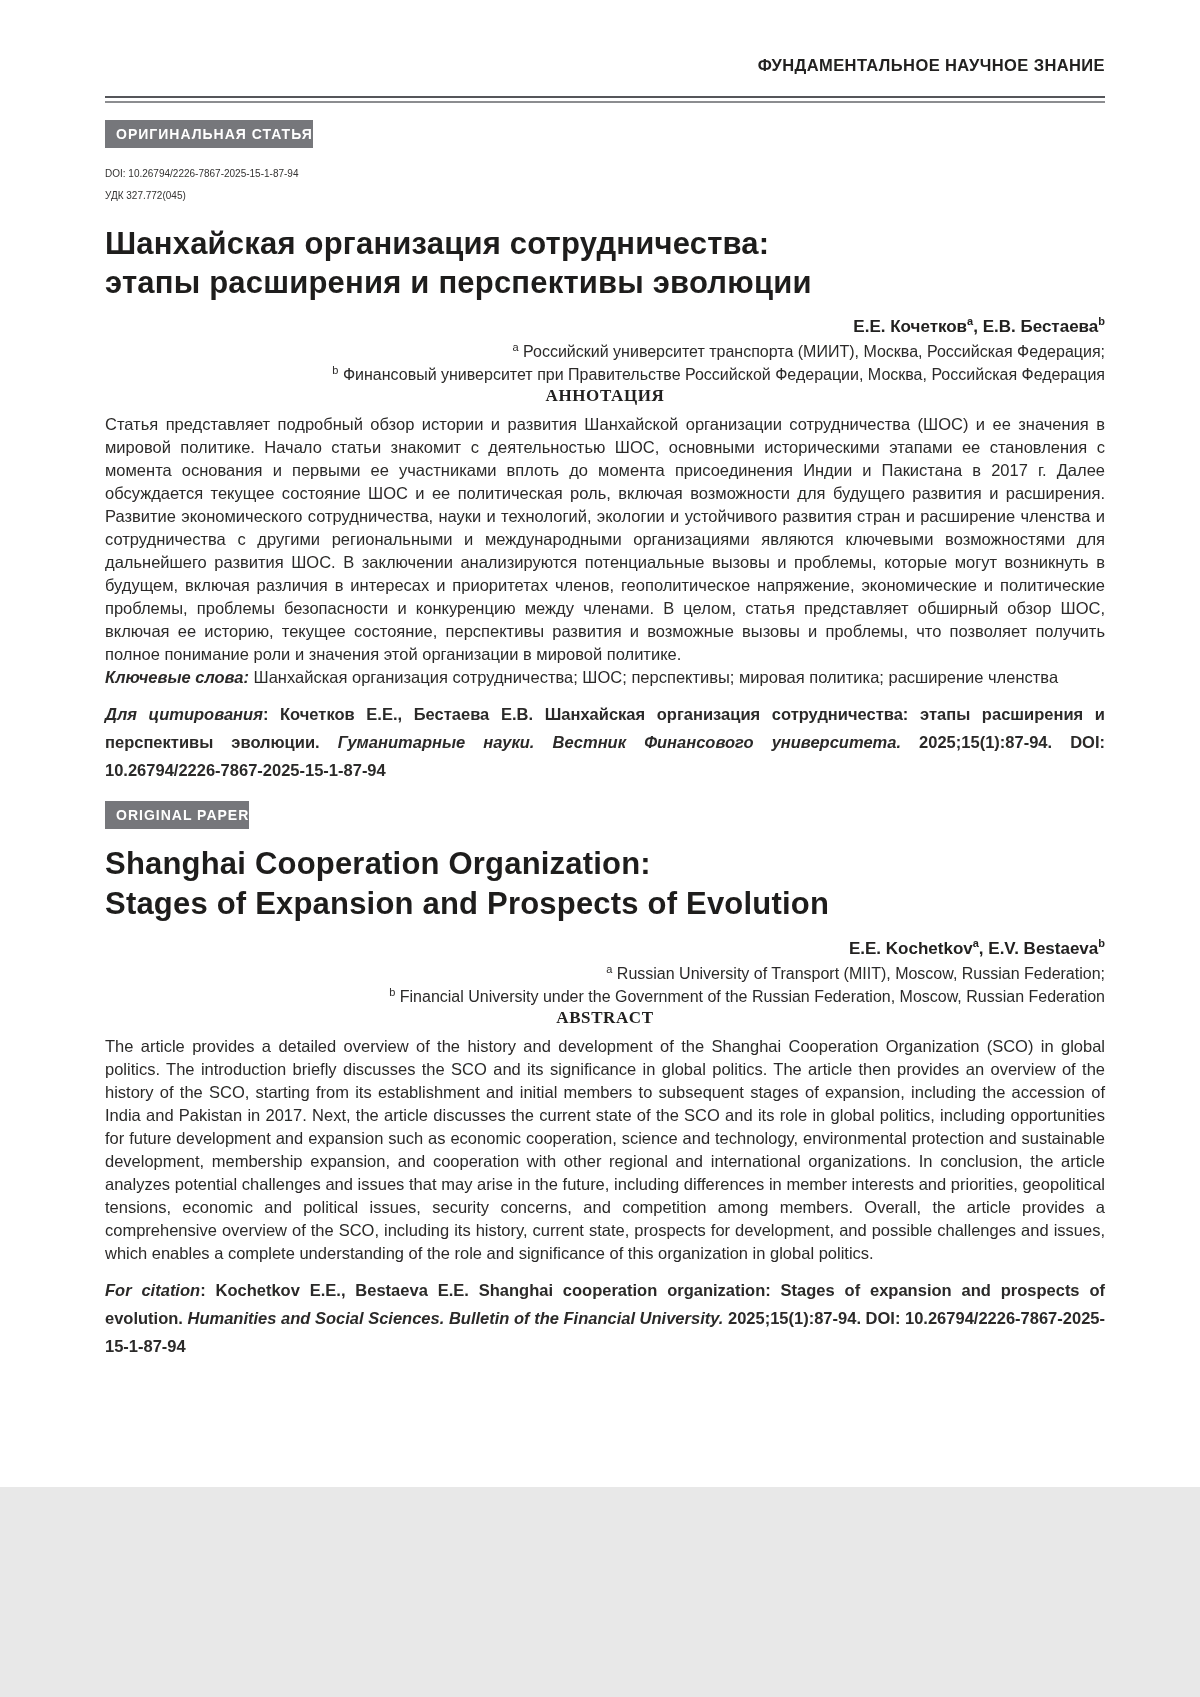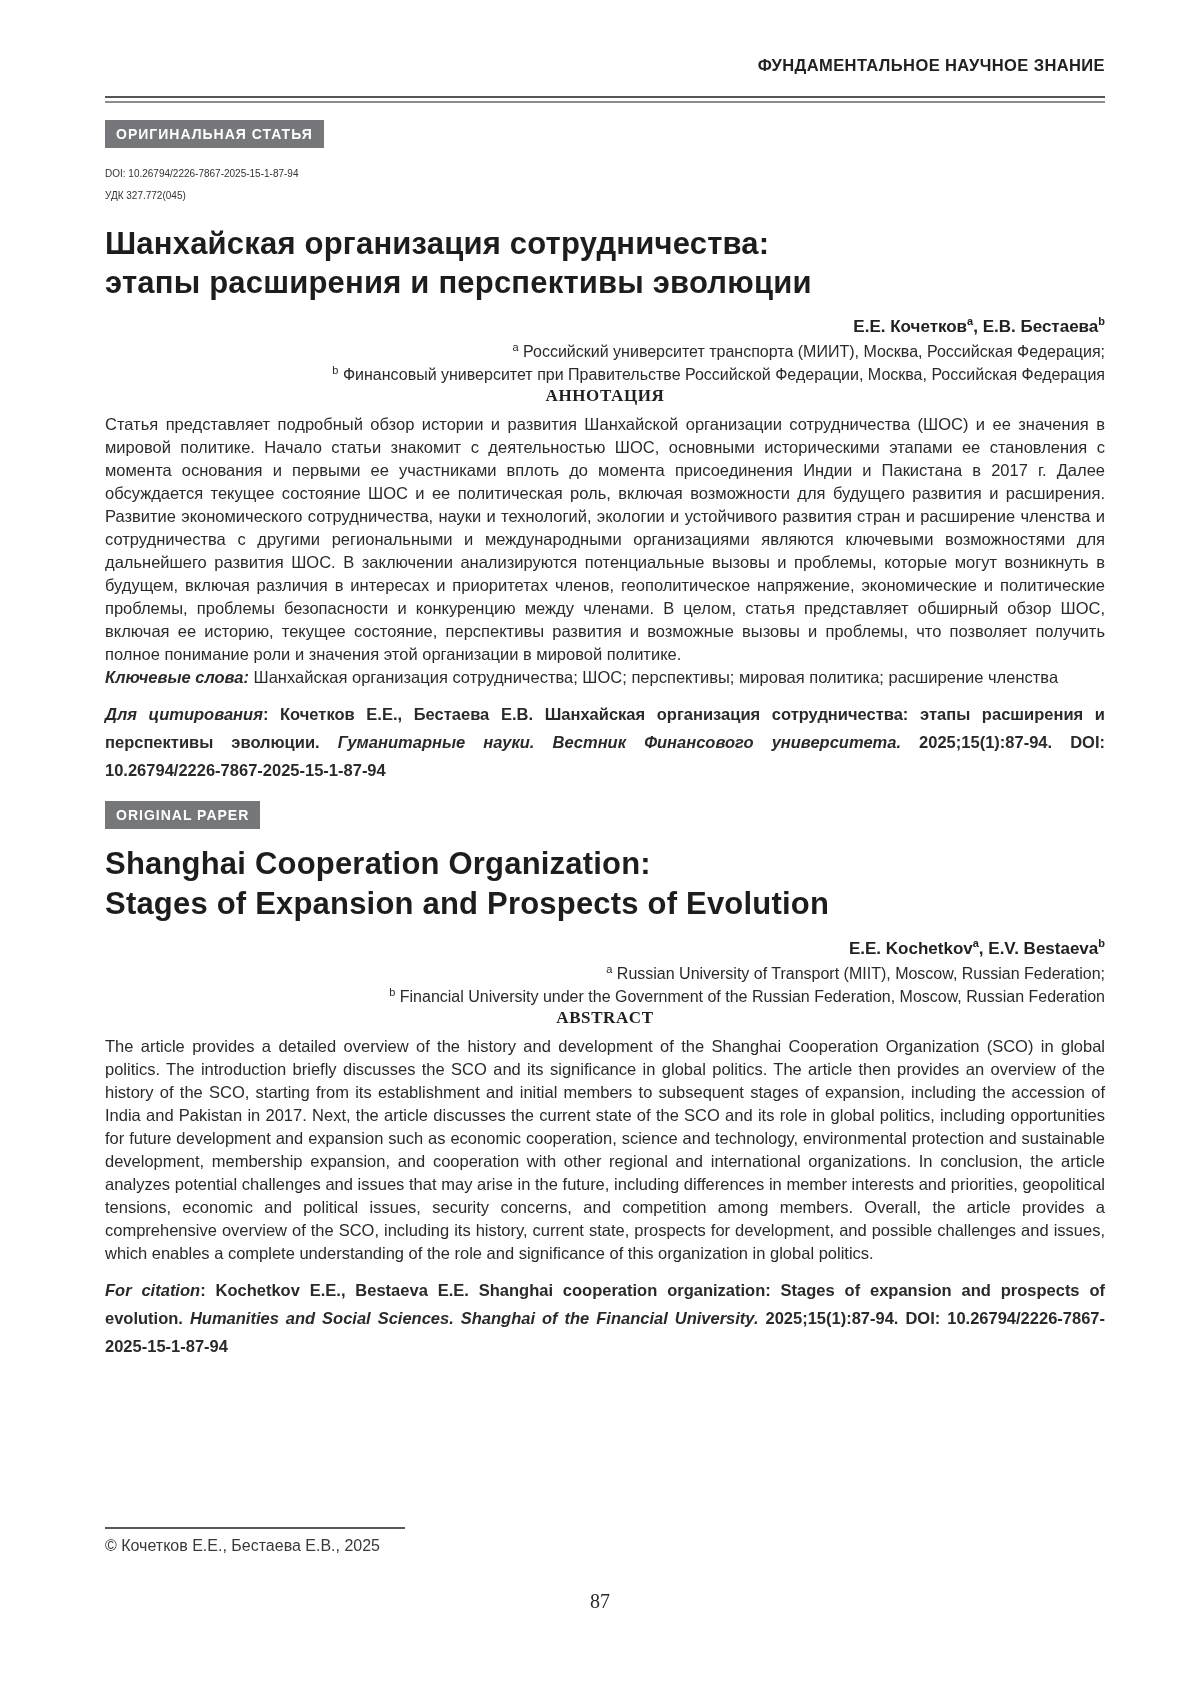--- a/index.html
+++ b/index.html
@@ -1,20 +1,20 @@
 <!DOCTYPE html>
 <html><head>
 <meta charset="utf-8">
 <style>
   * { margin: 0; padding: 0; box-sizing: border-box; }
   html, body { background: #e8e8e8; }
   .page {
     position: relative;
     width: 1200px;
-    height: 1697px;
+    height: 1487px;
     margin: 0 auto;
     background: #ffffff;
     color: #2b2a29;
     font-family: "Liberation Sans", sans-serif;
     overflow: hidden;
   }
   .content { padding: 56px 95px 0 105px; }
 
   .running-head {
     text-align: right;
@@ -30,21 +30,21 @@
     border-bottom: 2px solid #8c8d90;
   }
   .badge {
     display: inline-block;
     margin-top: 17px;
     background: #76777b;
     color: #ffffff;
     font-weight: bold;
     font-size: 14px;
     letter-spacing: 1px;
-    padding: 6px 11px 6px 11px;
+    padding: 6px 0 6px 11px;
   }
   .meta { margin-top: 15px; font-size: 10px; line-height: 22px; color: #333231; }
   .title {
     margin-top: 17px;
     font-size: 31px;
     line-height: 39px;
     font-weight: bold;
     color: #1e1d1c;
     letter-spacing: 0.2px;
   }
@@ -149,21 +149,21 @@
       <div class="authors"><span>E.E. Kochetkov</span><sup>a</sup><span>, </span><span>E.V. Bestaeva</span><sup>b</sup></div>
 
       <div class="affiliations">
         <div><sup>a</sup><span> Russian University of Transport (MIIT), Moscow, Russian Federation;</span></div>
         <div><sup>b</sup><span> Financial University under the Government of the Russian Federation, Moscow, Russian Federation</span></div>
       </div>
 
       <div class="section-heading">ABSTRACT</div>
       <p class="body-text">The article provides a detailed overview of the history and development of the Shanghai Cooperation Organization (SCO) in global politics. The introduction briefly discusses the SCO and its significance in global politics. The article then provides an overview of the history of the SCO, starting from its establishment and initial members to subsequent stages of expansion, including the accession of India and Pakistan in 2017. Next, the article discusses the current state of the SCO and its role in global politics, including opportunities for future development and expansion such as economic cooperation, science and technology, environmental protection and sustainable development, membership expansion, and cooperation with other regional and international organizations. In conclusion, the article analyzes potential challenges and issues that may arise in the future, including differences in member interests and priorities, geopolitical tensions, economic and political issues, security concerns, and competition among members. Overall, the article provides a comprehensive overview of the SCO, including its history, current state, prospects for development, and possible challenges and issues, which enables a complete understanding of the role and significance of this organization in global politics.</p>
 
-      <p class="citation"><span class="lbl">For citation</span><span>: Kochetkov E.E., Bestaeva E.E. Shanghai cooperation organization: Stages of expansion and prospects of evolution. </span><span class="journal">Humanities and Social Sciences. Shanghai of the Financial University.</span><span> 2025;15(1):87-94. DOI: 10.26794/2226-7867-2025-15-1-87-94</span></p>
+      <p class="citation"><span class="lbl">For citation</span><span>: Kochetkov E.E., Bestaeva E.E. Shanghai cooperation organization: Stages of expansion and prospects of evolution. </span><span class="journal">Humanities and Social Sciences. Bulletin of the Financial University.</span><span> 2025;15(1):87-94. DOI: 10.26794/2226-7867-2025-15-1-87-94</span></p>
     </div>
 
   </div>
 
   <div class="footer">
     <div class="footer-rule"></div>
     <div>© Кочетков Е.Е., Бестаева Е.В., 2025</div>
   </div>
 
   <div class="pagenum">87</div>

